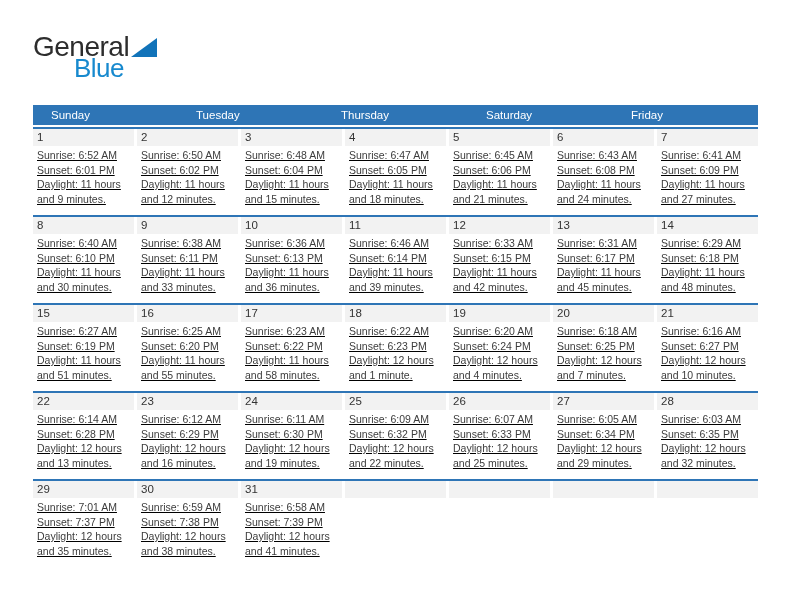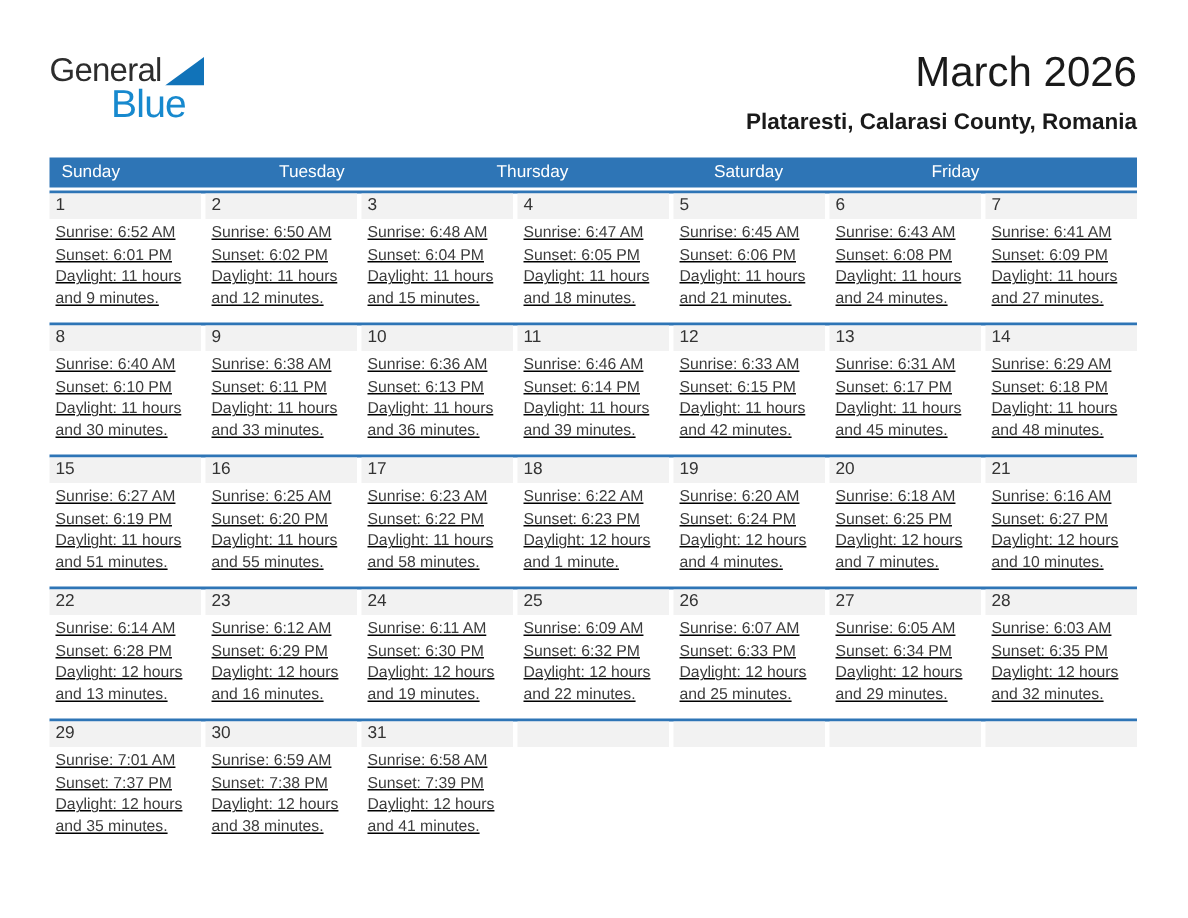--- a/index.html
+++ b/index.html
@@ -7,40 +7,40 @@
     position: relative;
     width: 792px; height: 612px;
     background: #ffffff;
     font-family: "Liberation Sans", sans-serif;
     overflow: hidden;
   }
   
   .logo { position: absolute; left: 33px; top: 36px; width: 140px; }
   .logo-line1 { display: flex; align-items: flex-start; }
   .logo-general {
-    font-size: 22px; color: #2d2d2d; letter-spacing: -0.5px; line-height: 22px;
+    font-size: 28px; color: #2d2d2d; letter-spacing: -0.5px; line-height: 22px;
   }
   .logo-tri { margin-left: 2px; margin-top: 2px; }
   .logo-blue {
     display: block; margin-left: 41px; margin-top: -4px;
     font-size: 26px; letter-spacing: -0.5px; line-height: 22px;
     color: var(--logo-blue, #1789CE);
   }
   
   .title-block { position: absolute; right: 34px; top: 32px; text-align: right; }
   .month-title { font-size: 28px; color: #1a1a1a; line-height: 32px; }
   .location-subtitle { font-size: 15px; font-weight: bold; color: #1a1a1a; margin-top: 9px; }
   
   .calendar { position: absolute; left: 33px; top: 105px; width: 725px; }
   .weekday-row {
     display: flex; background: var(--accent, #2E75B6);
     height: 20px; line-height: 20px;
   }
   .weekday-cell {
-    flex: 1 1 0; color: #ffffff; font-size: 11.5px; padding-left: 8px;
+    flex: 1 1 0; color: #ffffff; font-size: 11.5px; padding-left: 18px;
     white-space: nowrap; overflow: hidden;
   }
   .weeks { margin-top: 2px; }
   .week-row {
     display: flex; gap: 3px;
     border-top: 2px solid var(--accent, #2E75B6);
     height: 88px; box-sizing: border-box;
   }
   .day-cell { flex: 1 1 0; min-width: 0; }
   .day-strip {
@@ -62,24 +62,20 @@
       <span class="logo-general">General</span>
       <span class="logo-tri">
         <svg width="26" height="19" viewBox="0 0 26 19">
             <polygon id="logo-tri-poly" points="0,19 26,0 26,19" fill="#1173B9"></polygon>
           </svg>
       </span>
     </div>
     <span class="logo-blue">Blue</span>
   </div>
 
-  <div class="title-block">
-    <div class="month-title">March 2026</div>
-    <div class="location-subtitle">Plataresti, Calarasi County, Romania</div>
-  </div>
 
   <div class="calendar">
     <div class="weekday-row">
         <div class="weekday-cell">Sunday</div>
         <div class="weekday-cell">Tuesday</div>
         <div class="weekday-cell">Thursday</div>
         <div class="weekday-cell">Saturday</div>
         <div class="weekday-cell">Friday</div>
       </div>
     <div class="weeks">

